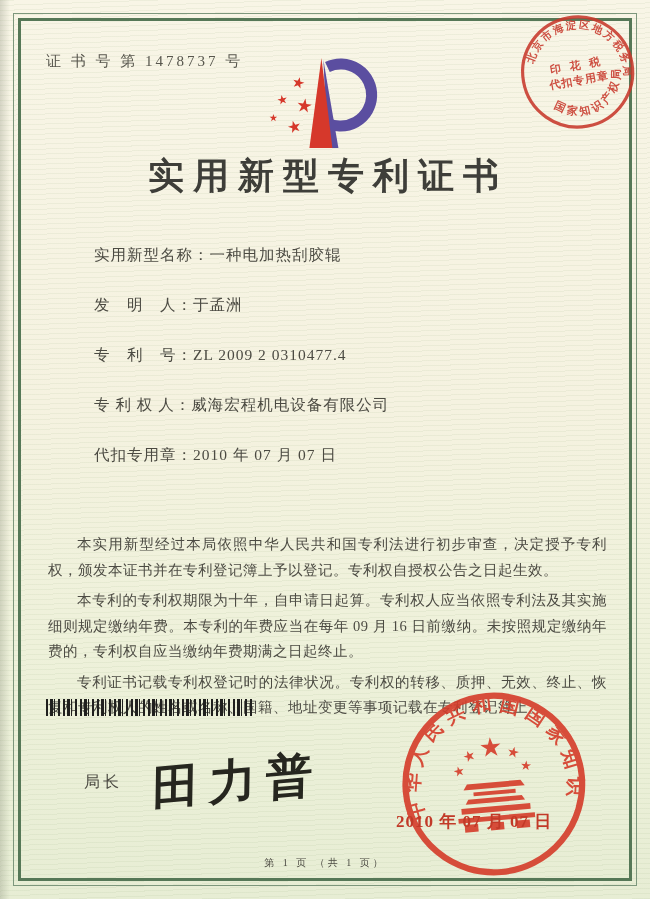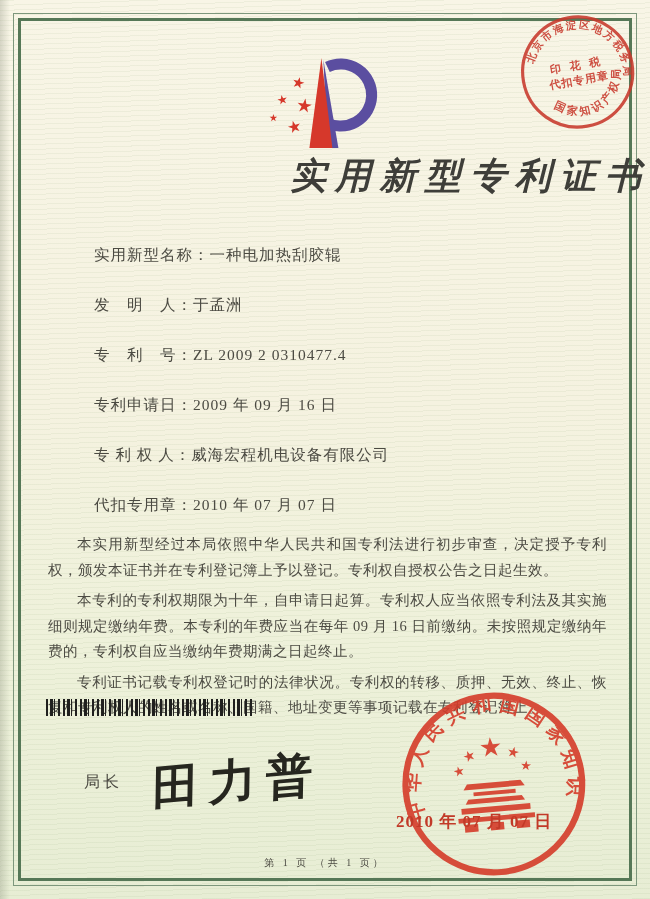--- a/index.html
+++ b/index.html
@@ -19,22 +19,22 @@
   }
   .frame-outer{position:absolute;inset:13px;border:1px solid #7d977c;z-index:1;}
   .frame-inner{position:absolute;inset:18px;border:3px solid #567857;z-index:1;}
   .cert-no{
     position:absolute;left:46px;top:52px;z-index:2;
     font-size:15px;letter-spacing:3px;color:#57564d;
   }
   .logo{position:absolute;left:50%;top:56px;transform:translateX(-52%);z-index:2;}
   .title{
     position:absolute;top:152px;left:6px;right:0;z-index:2;
-    text-align:right;font-size:36px;font-weight:700;
-    letter-spacing:9px;color:#3e3e39;font-style:italic;
+    text-align:center;font-size:36px;font-weight:700;
+    letter-spacing:9px;color:#3e3e39;
   }
   .tax-seal{position:absolute;top:12px;right:12px;z-index:3;transform:rotate(-10deg);opacity:.88;}
   .fields{position:absolute;left:46px;right:40px;top:243px;z-index:2;}
   .field{margin-bottom:27px;font-size:15.5px;color:#4b4a42;letter-spacing:1px;line-height:23px;margin-left:48px;}
   .flabel{white-space:pre;}
   .paras{position:absolute;left:43px;right:38px;top:527px;z-index:2;}
   .paras p{
     margin:5px;font-size:14.5px;line-height:1.76;color:#4c4b43;
     text-indent:2em;text-align:justify;letter-spacing:.5px;
   }
@@ -64,20 +64,21 @@
   svg text{font-family:"Liberation Serif","DejaVu Serif",serif;}
 </style>
 </head>
 <body>
 
 <div class="page">
 
   <div class="frame-outer"></div>
   <div class="frame-inner"></div>
 
+  <div class="cert-no">证 书 号 第 1478737 号</div>
 
   <div class="logo">
     <svg width="130" height="100" viewBox="0 0 130 100">
       <defs>
         <path id="star" d="M0,-1 L0.2245,-0.309 L0.951,-0.309 L0.3633,0.118 L0.5878,0.809 L0,0.382 L-0.5878,0.809 L-0.3633,0.118 L-0.951,-0.309 L-0.2245,-0.309 Z"></path>
       </defs>
       <g fill="#d6382b">
         <use href="#star" transform="translate(41,27) scale(6) rotate(15)"></use>
         <use href="#star" transform="translate(25,44) scale(5) rotate(-12)"></use>
         <use href="#star" transform="translate(47,50) scale(7.5) rotate(8)"></use>
@@ -114,23 +115,20 @@
 
   <div class="fields">
     <div class="field">
       <span class="flabel">实用新型名称：</span><span class="fvalue">一种电加热刮胶辊</span>
     </div>
     <div class="field">
       <span class="flabel">发　明　人：</span><span class="fvalue">于孟洲</span>
     </div>
     <div class="field">
       <span class="flabel">专　利　号：</span><span class="fvalue">ZL 2009 2 0310477.4</span>
-    </div>
-    <div class="field">
-      <span class="flabel">专利申请日：</span><span class="fvalue">2009 年 09 月 16 日</span>
     </div>
     <div class="field">
       <span class="flabel">专 利 权 人：</span><span class="fvalue">威海宏程机电设备有限公司</span>
     </div>
     <div class="field">
       <span class="flabel">代扣专用章：</span><span class="fvalue">2010 年 07 月 07 日</span>
     </div>
   </div>
 
   <div class="paras">

